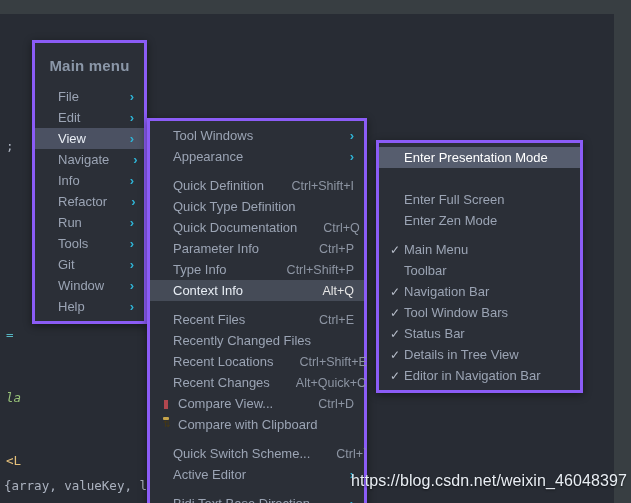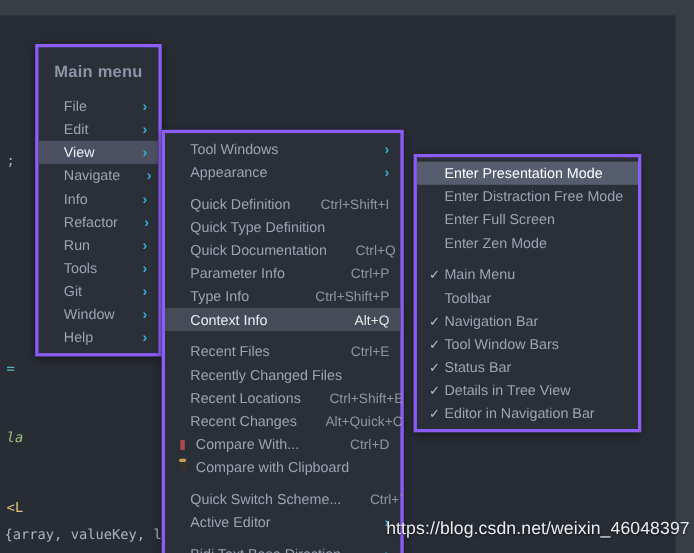--- a/index.html
+++ b/index.html
@@ -307,21 +307,21 @@
       <span class="spacer"></span>
       <span class="accel">Ctrl+Shift+E</span>
     </div>
     <div class="mi">
       <span class="label">Recent Changes</span>
       <span class="spacer"></span>
       <span class="accel">Alt+Quick+C</span>
     </div>
     <div class="mi">
       <span class="icon-box"><span class="ic-compare"></span></span>
-      <span class="label">Compare With...</span>
+      <span class="label">Compare View...</span>
       <span class="spacer"></span>
       <span class="accel">Ctrl+D</span>
     </div>
     <div class="mi">
       <span class="icon-box"><span class="ic-clip"></span></span>
       <span class="label">Compare with Clipboard</span>
       <span class="spacer"></span>
       <span class="accel"></span>
     </div>
 
@@ -348,21 +348,20 @@
   </div>
 
   <div class="menu" id="appearance-menu">
 
     <div class="mi sel bright">
       <span class="check empty">✓</span>
       <span class="label">Enter Presentation Mode</span>
     </div>
     <div class="mi">
       <span class="check empty">✓</span>
-      <span class="label">Enter Distraction Free Mode</span>
     </div>
     <div class="mi">
       <span class="check empty">✓</span>
       <span class="label">Enter Full Screen</span>
     </div>
     <div class="mi">
       <span class="check empty">✓</span>
       <span class="label">Enter Zen Mode</span>
     </div>
 

